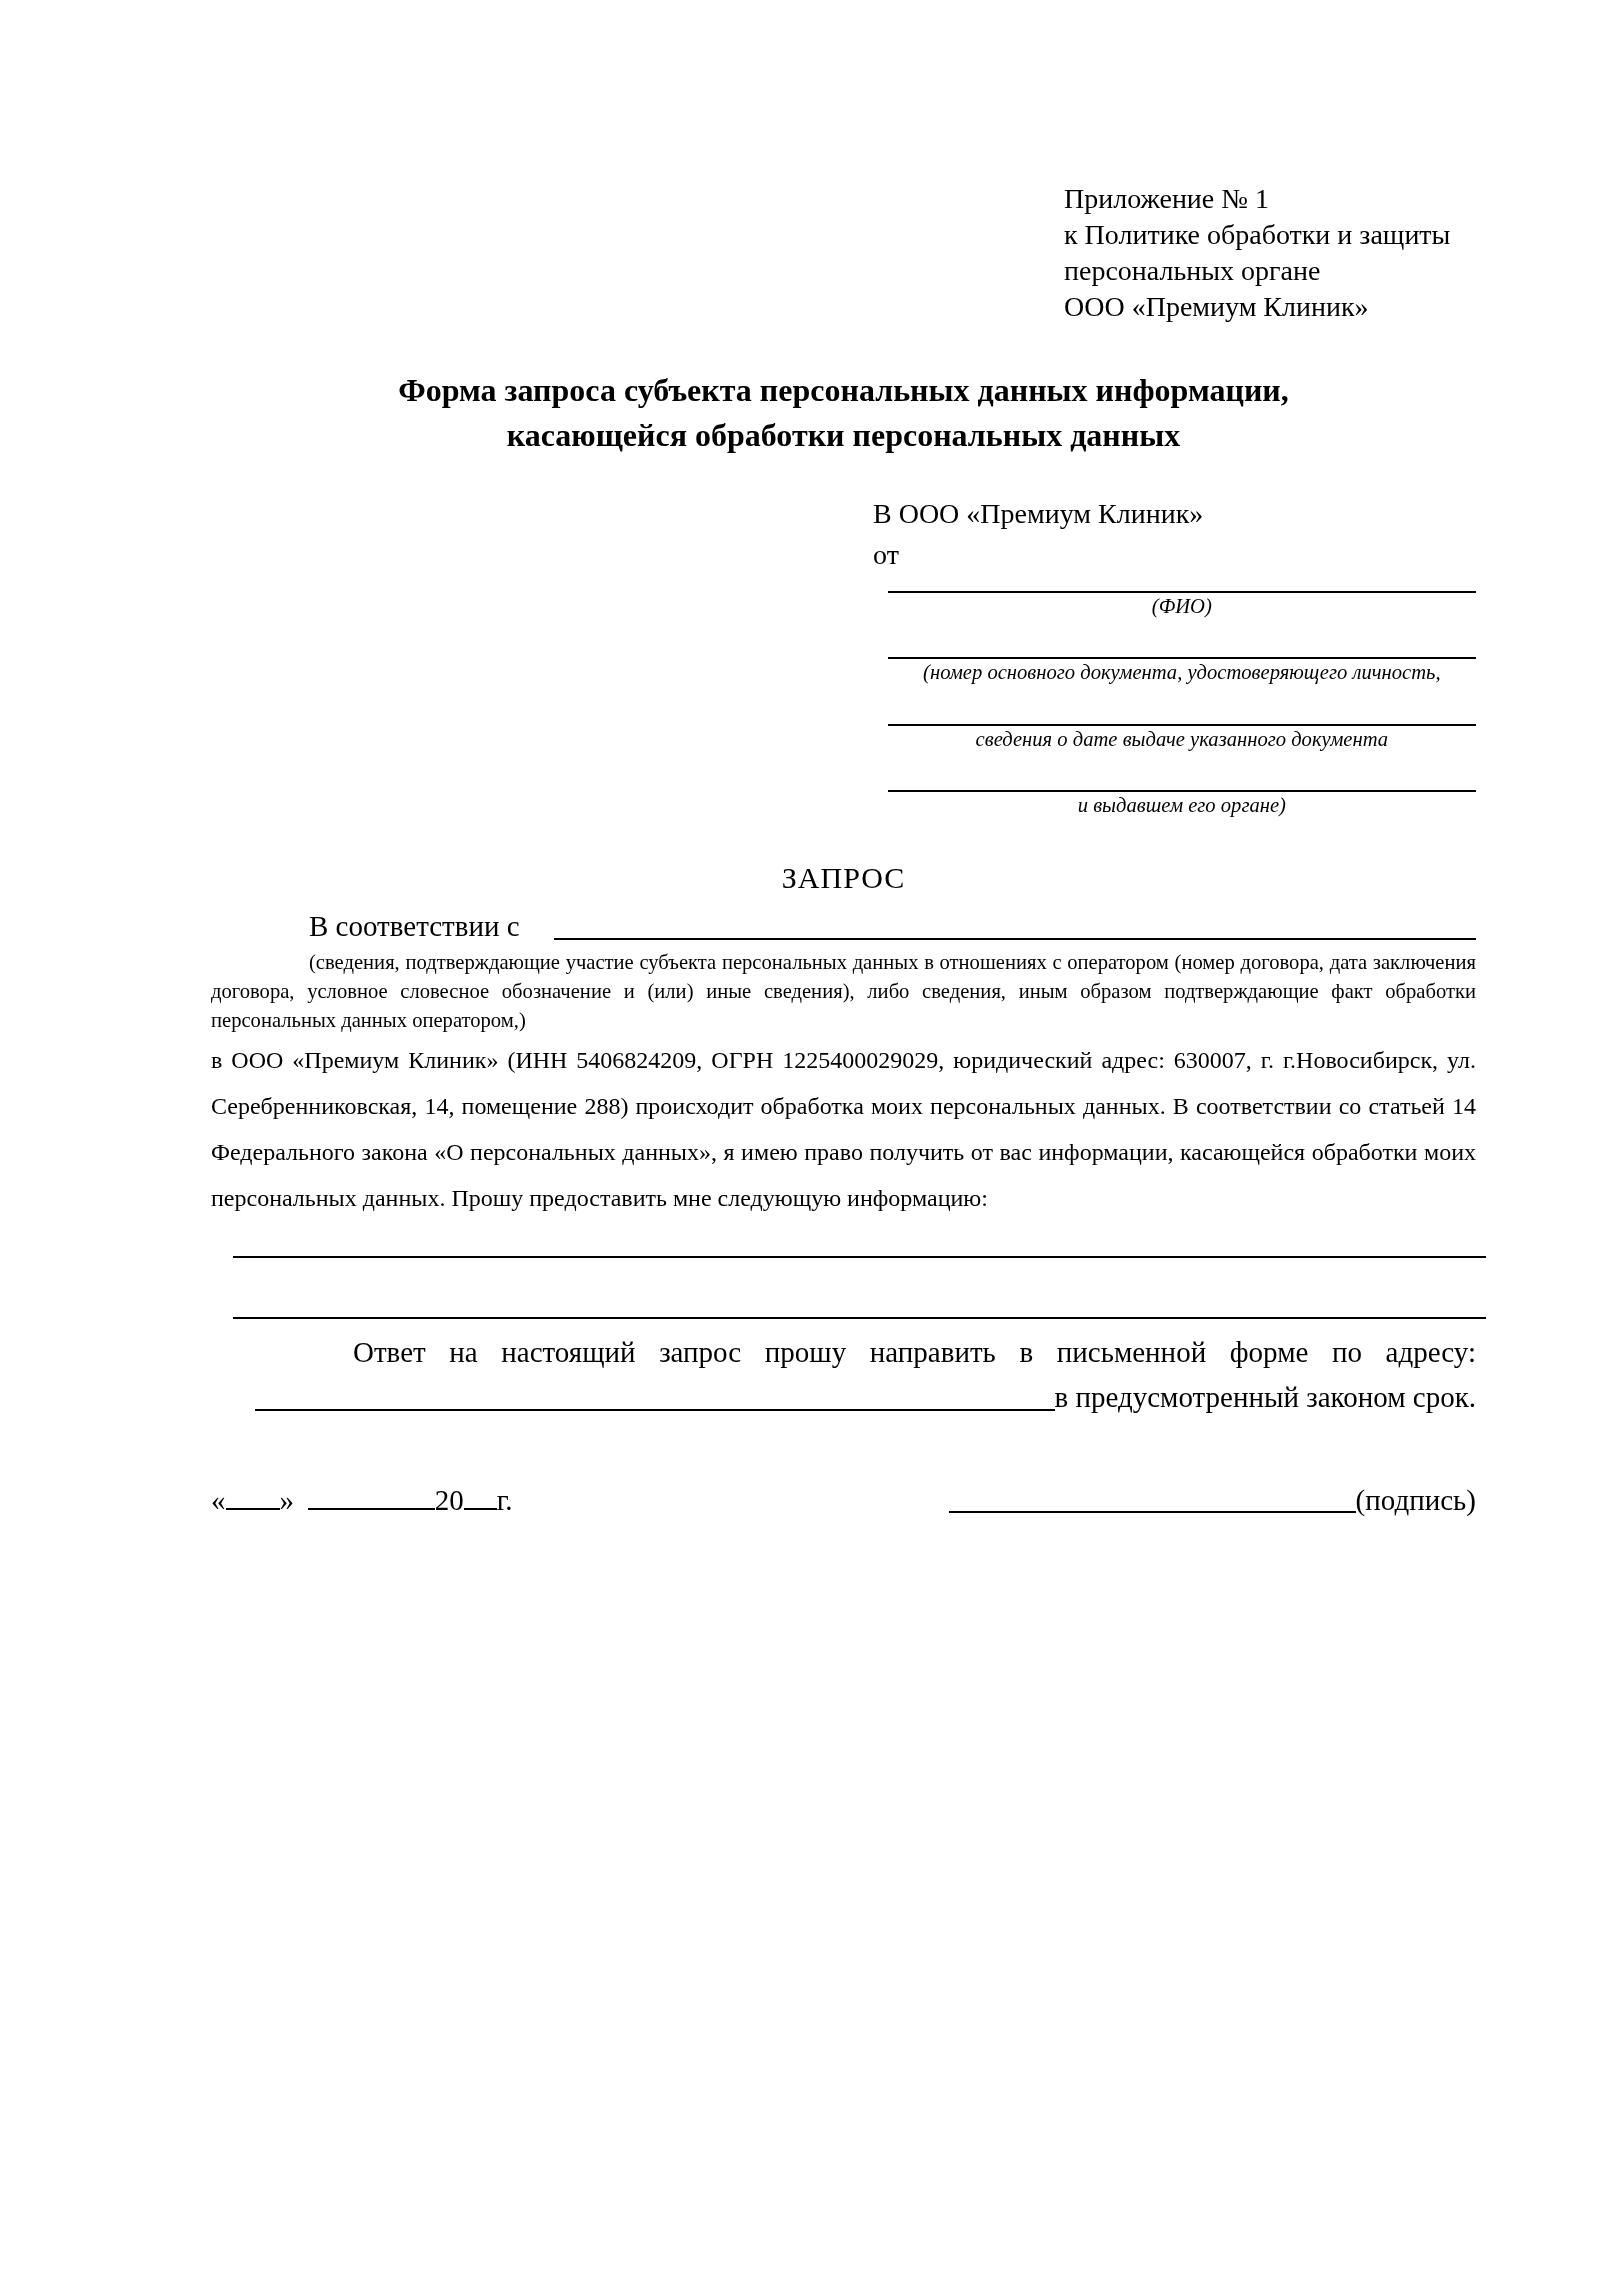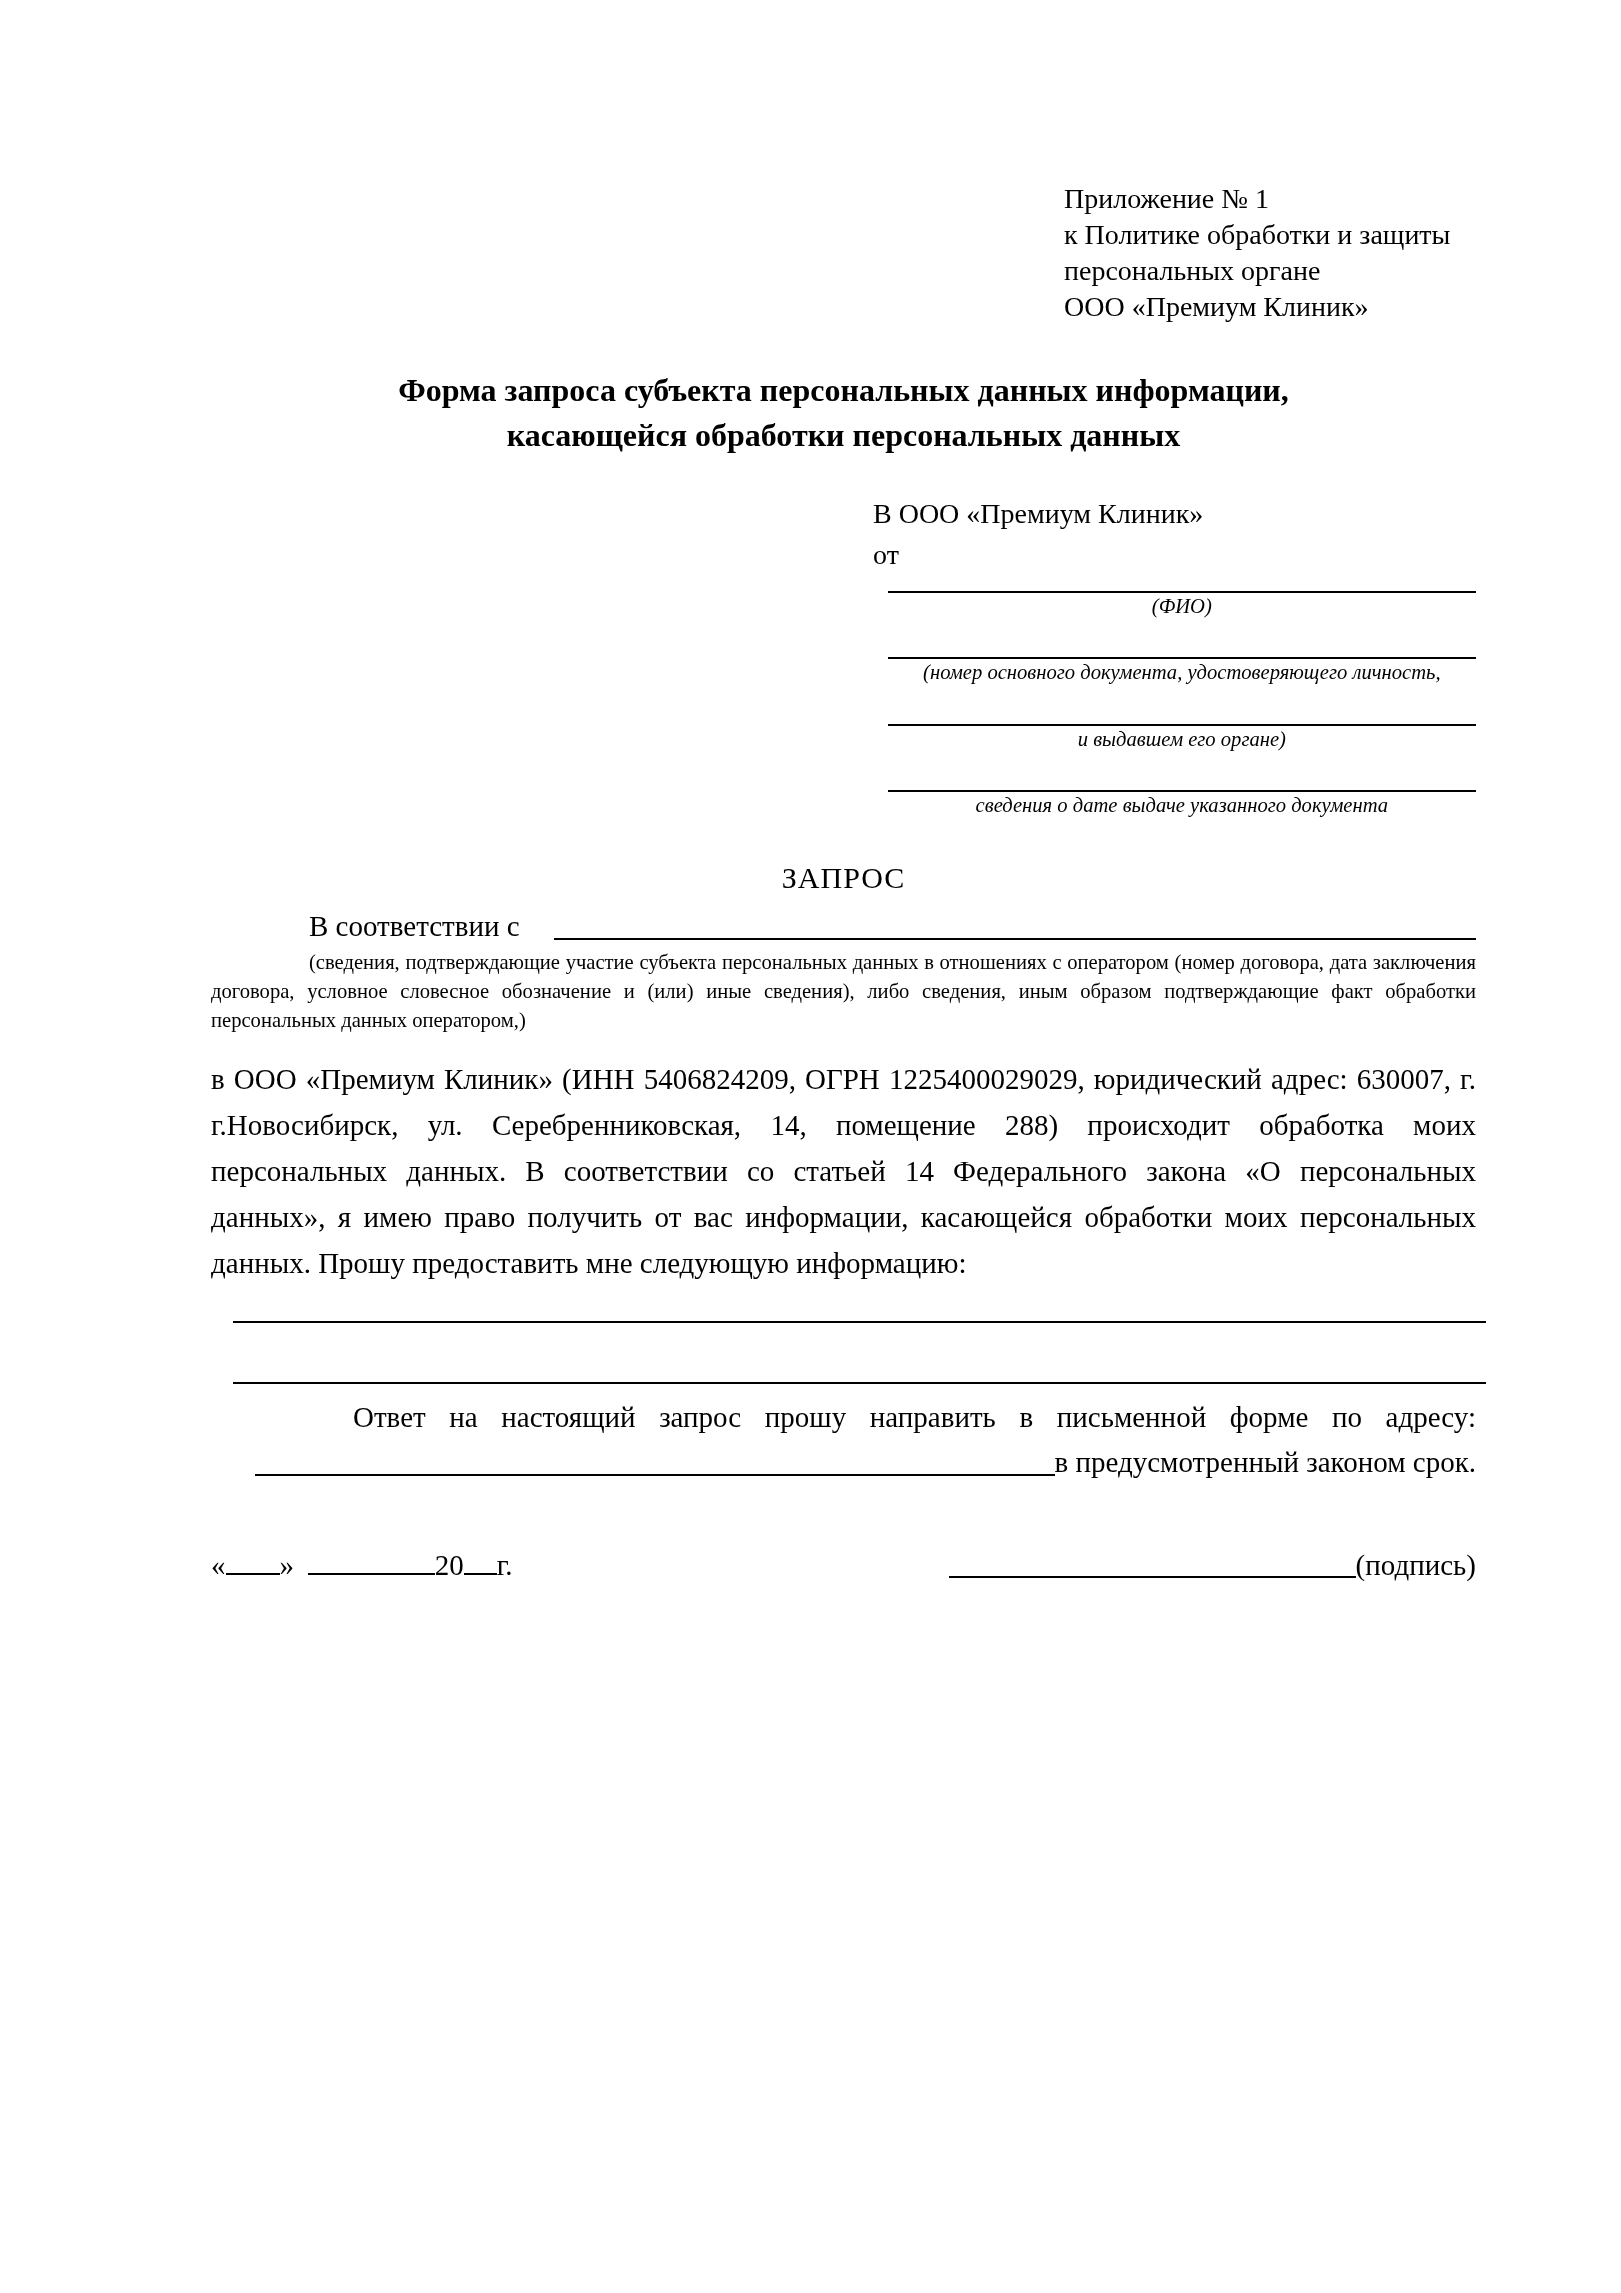--- a/index.html
+++ b/index.html
@@ -79,22 +79,22 @@
 
   .note {
     margin-top: 0;
     font-size: 20.6px;
     line-height: 29px;
     text-align: justify;
     text-indent: 98px;
   }
 
   .body-par {
-    margin-top: 21px;
-    font-size: 29px;
+    margin-top: 2px;
+    font-size: 24px;
     line-height: 46px;
     text-align: justify;
   }
 
   .blank-line {
     margin-left: 21.6px;
     margin-right: -9.8px;
     border-bottom: 2.9px solid #000;
   }
   .blank-line.a { height: 35px; }
@@ -168,26 +168,26 @@
       <div class="caption">(ФИО)</div>
     </div>
 
     <div class="field">
       <div class="write-line"></div>
       <div class="caption">(номер основного документа, удостоверяющего личность,</div>
     </div>
 
     <div class="field">
       <div class="write-line"></div>
+      <div class="caption">сведения о дате выдаче указанного документа</div>
+    </div>
+
+    <div class="field">
+      <div class="write-line"></div>
       <div class="caption">и выдавшем его органе)</div>
-    </div>
-
-    <div class="field">
-      <div class="write-line"></div>
-      <div class="caption">сведения о дате выдаче указанного документа</div>
     </div>
   </div>
 
   <div class="request-heading">ЗАПРОС</div>
 
   <div class="intro-row">
     <span>В соответствии с</span>
     <span class="fill-line"></span>
   </div>
 

